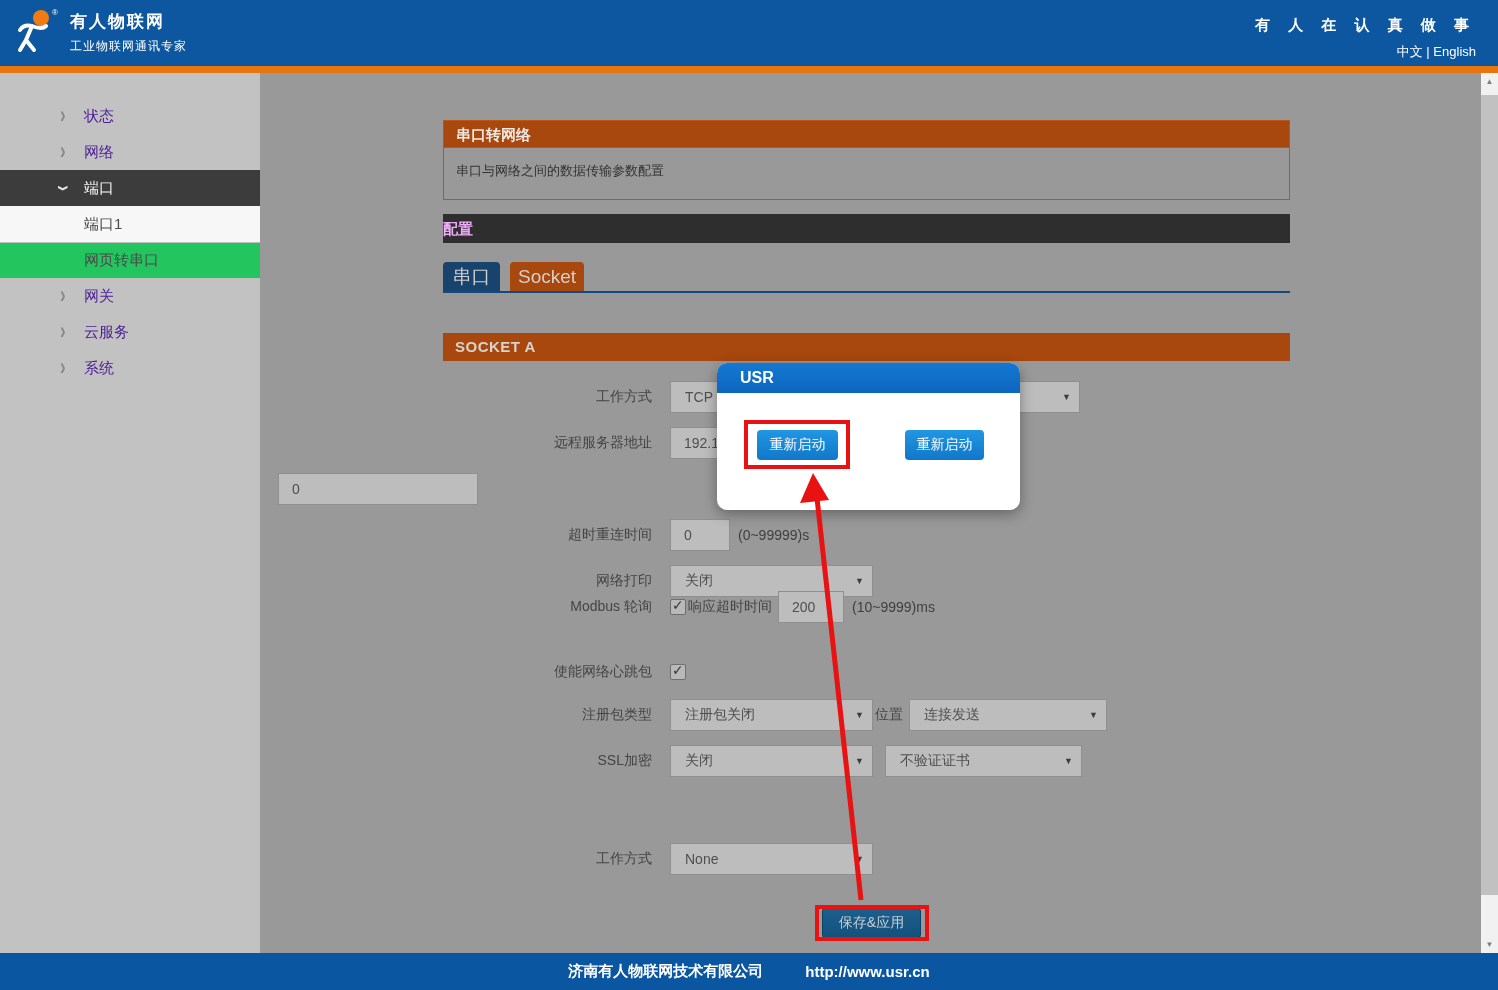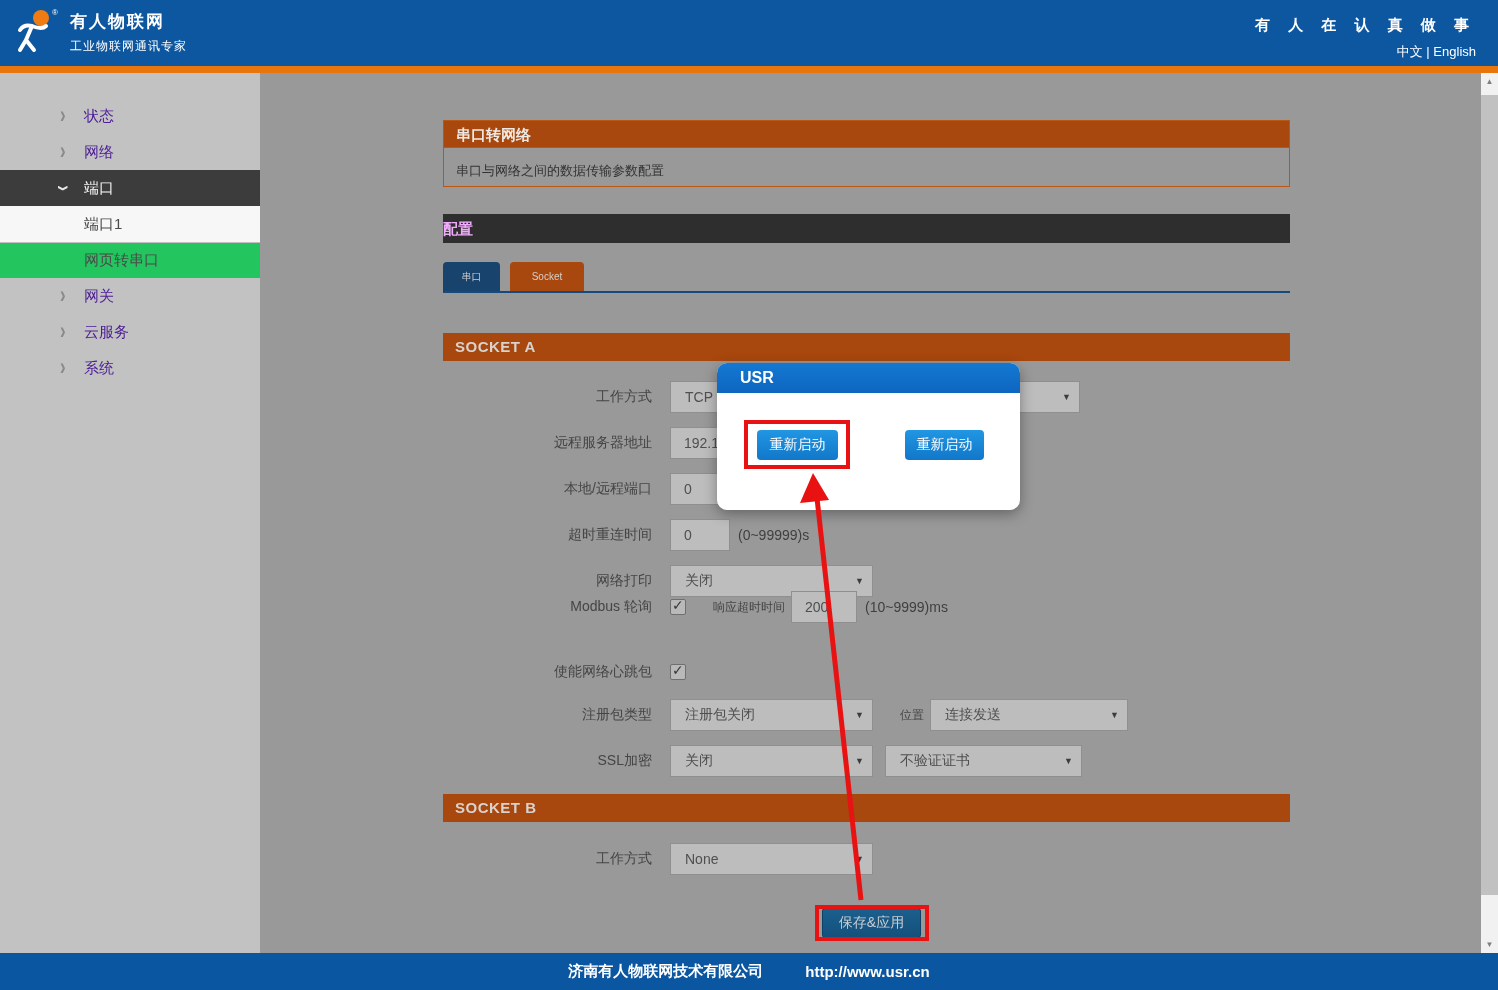--- a/index.html
+++ b/index.html
@@ -27,26 +27,26 @@
   .side-item.active .chev{color:#e8e8e8;}
   .side-sub{position:absolute;left:0;width:260px;height:36px;display:flex;align-items:center;
             font-size:15px;color:#4a4a4a;cursor:pointer;padding-left:84px;box-sizing:border-box;}
   .side-sub.selected{background:#f7f7f7;}
   .side-sub.normal{background:#22c55e;border-top:1px solid #c0c0c0;}
   
   .content{position:absolute;left:260px;top:73px;width:1221px;bottom:37px;background:#999999;z-index:1;}
   .blk{position:absolute;left:183px;width:847px;box-sizing:border-box;}
   .page-banner{top:47px;height:27px;background:#a8470e;border:1px solid #b85814;border-bottom:none;
                color:#efe9e4;font-weight:bold;font-size:15px;line-height:27px;padding-left:12px;}
-  .page-desc{top:74px;height:40px;border:1px solid #b85814;color:#333;font-size:13px;
+  .page-desc{top:74px;height:53px;border:1px solid #b85814;color:#333;font-size:13px;
              line-height:45px;padding-left:12px;}
   .config-bar{top:141px;height:29px;background:#2e2e2e;color:#f0abfc;font-weight:bold;font-size:15px;
               line-height:29px;}
   .tabs{top:189px;height:29px;display:flex;}
-  .tab{height:29px;line-height:29px;text-align:center;font-size:10px;cursor:pointer;
+  .tab{height:29px;line-height:29px;text-align:center;font-size:19px;cursor:pointer;
        border-radius:4px 4px 0 0;}
   .tab-serial{width:57px;background:#17436d;color:#cfcfcf;}
   .tab-socket{width:74px;background:#a8470e;color:#d6cfc9;margin-left:10px;}
   .tab-underline{position:absolute;left:183px;top:218px;width:847px;height:2px;background:#174a7c;}
   .sect-banner{height:28px;background:#a8470e;color:#d8d3cd;font-weight:bold;font-size:15px;
                line-height:28px;padding-left:12px;letter-spacing:.5px;}
   .sect-a{top:260px;} .sect-b{top:721px;}
   
   .row{position:absolute;left:0;width:1100px;height:32px;display:flex;align-items:center;}
   .lbl{width:392px;text-align:right;font-size:14px;color:#454545;flex:none;}
@@ -55,21 +55,21 @@
        font-size:14px;color:#4f4f4f;}
   .sel{display:flex;align-items:center;position:relative;cursor:pointer;}
   .sel .val{margin-left:14px;}
   .ddarrow{position:absolute;right:8px;top:10px;color:#3c3c3c;font-size:9px;}
   .ddarrow::before{content:"\25BC";}
   input.ctl{padding:0 0 0 13px;outline:none;}
   .hint{font-size:14px;color:#3f3f3f;margin-left:8px;}
   .cb{width:14px;height:14px;background:#b9b9b9;border:1px solid #6f6f6f;border-radius:2px;
       position:relative;cursor:pointer;flex:none;}
   .cb::before{content:"\2713";position:absolute;left:1px;top:-3px;font-size:14px;font-weight:bold;color:#383838;}
-  .sublbl{font-size:12px;color:#454545;margin:0 6px 0 27px;}
+  .sublbl{font-size:14px;color:#454545;margin:0 6px 0 2px;}
   
   .save-btn{position:absolute;left:562px;top:835px;width:99px;height:30px;
             background:linear-gradient(#1b5f8d,#14517c);border:1px solid #0f4165;border-radius:3px;
             color:#c9ced3;font-size:14px;cursor:pointer;}
   
   .scrollbar{position:absolute;right:0;top:73px;width:17px;bottom:37px;background:#f1f1f1;z-index:5;}
   .sb-btn{position:absolute;left:0;width:17px;height:17px;color:#7f7f7f;font-size:8px;
           text-align:center;line-height:17px;cursor:pointer;}
   .sb-up{top:0;} .sb-down{bottom:0;}
   .sb-thumb{position:absolute;left:0;top:22px;width:17px;height:800px;background:#c1c1c1;cursor:pointer;}
@@ -174,21 +174,20 @@
     </div>
   </div>
 
   <div class="row" style="top:354px">
     <div class="lbl">远程服务器地址</div>
       <div class="gap"></div>
     <input class="ctl" style="width: 200px;" value="192.16">
   </div>
 
   <div class="row" style="top:400px">
-    <div class="lbl">本地/远程端口</div>
       <div class="gap"></div>
     <input class="ctl" style="width: 200px;" value="0">
   </div>
 
   <div class="row" style="top:446px">
     <div class="lbl">超时重连时间</div>
       <div class="gap"></div>
     <input class="ctl" style="width: 60px;" value="0">
     <span class="hint">(0~99999)s</span>
   </div>
@@ -237,21 +236,20 @@
     <div class="ctl sel" style="width:203px">
       <span class="val">关闭</span>
       <span class="ddarrow"></span>
     </div>
     <div class="ctl sel" style="width:197px;margin-left:12px">
       <span class="val">不验证证书</span>
       <span class="ddarrow"></span>
     </div>
   </div>
 
-  <div class="blk sect-banner sect-b">SOCKET B</div>
 
   <div class="row" style="top:770px">
     <div class="lbl">工作方式</div>
       <div class="gap"></div>
     <div class="ctl sel" style="width:203px">
       <span class="val">None</span>
       <span class="ddarrow"></span>
     </div>
   </div>
 

